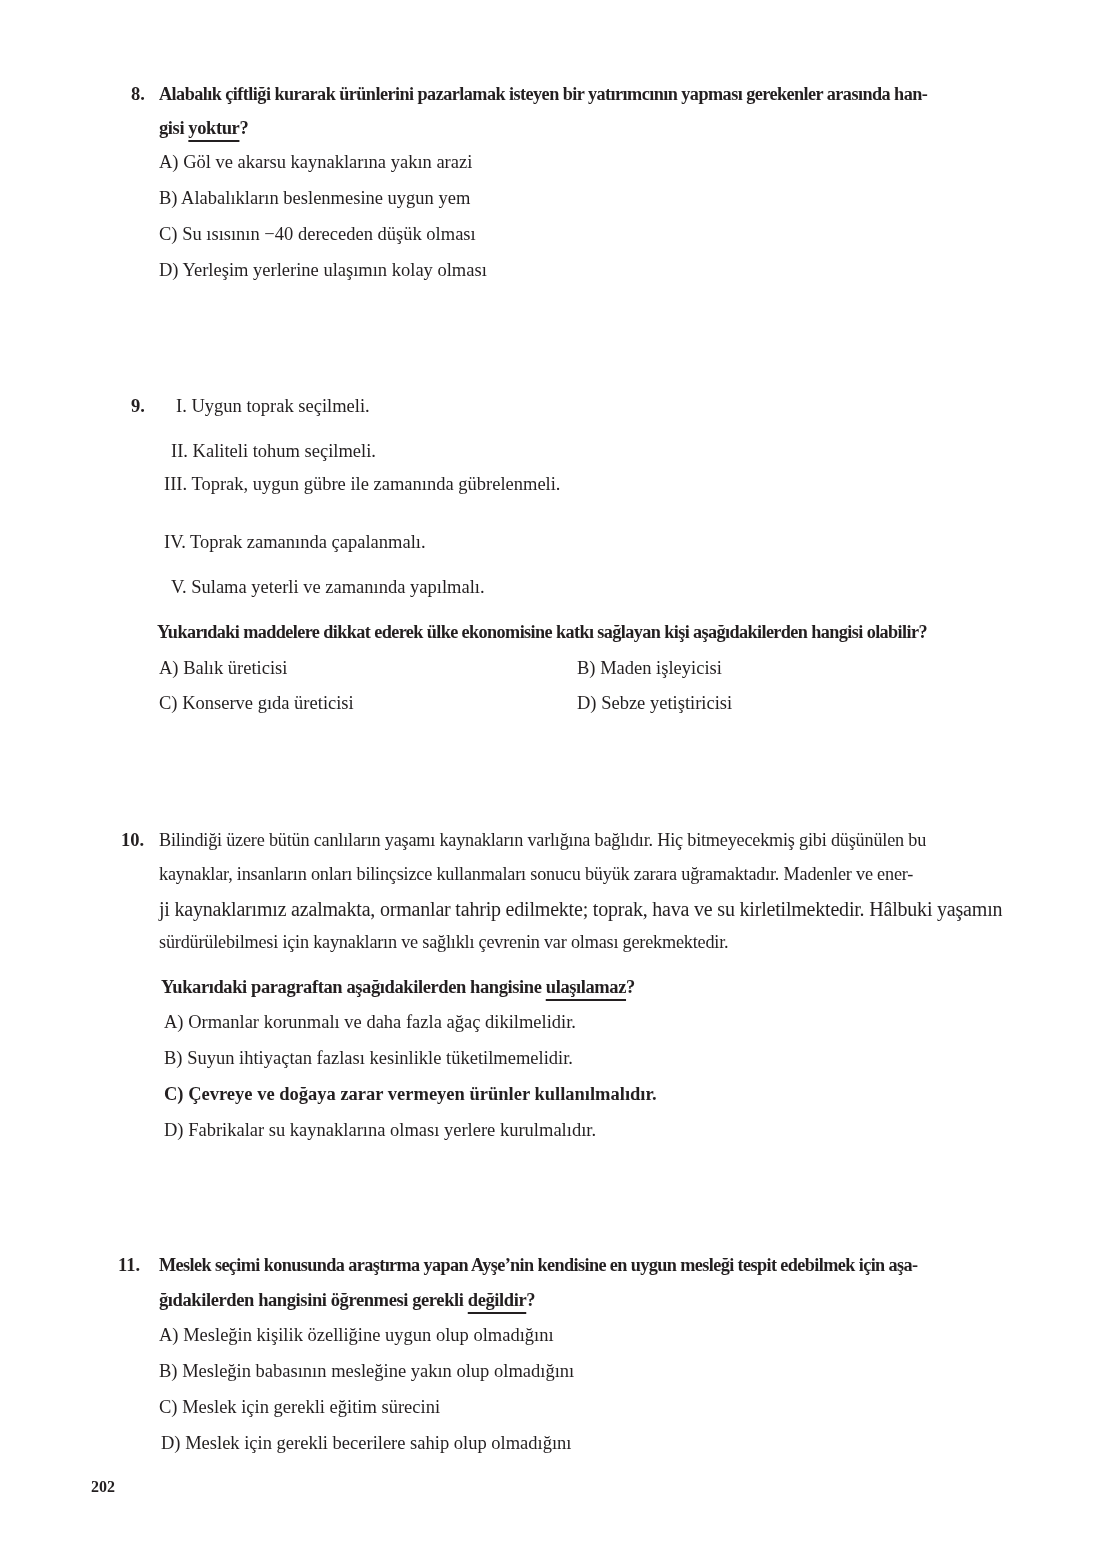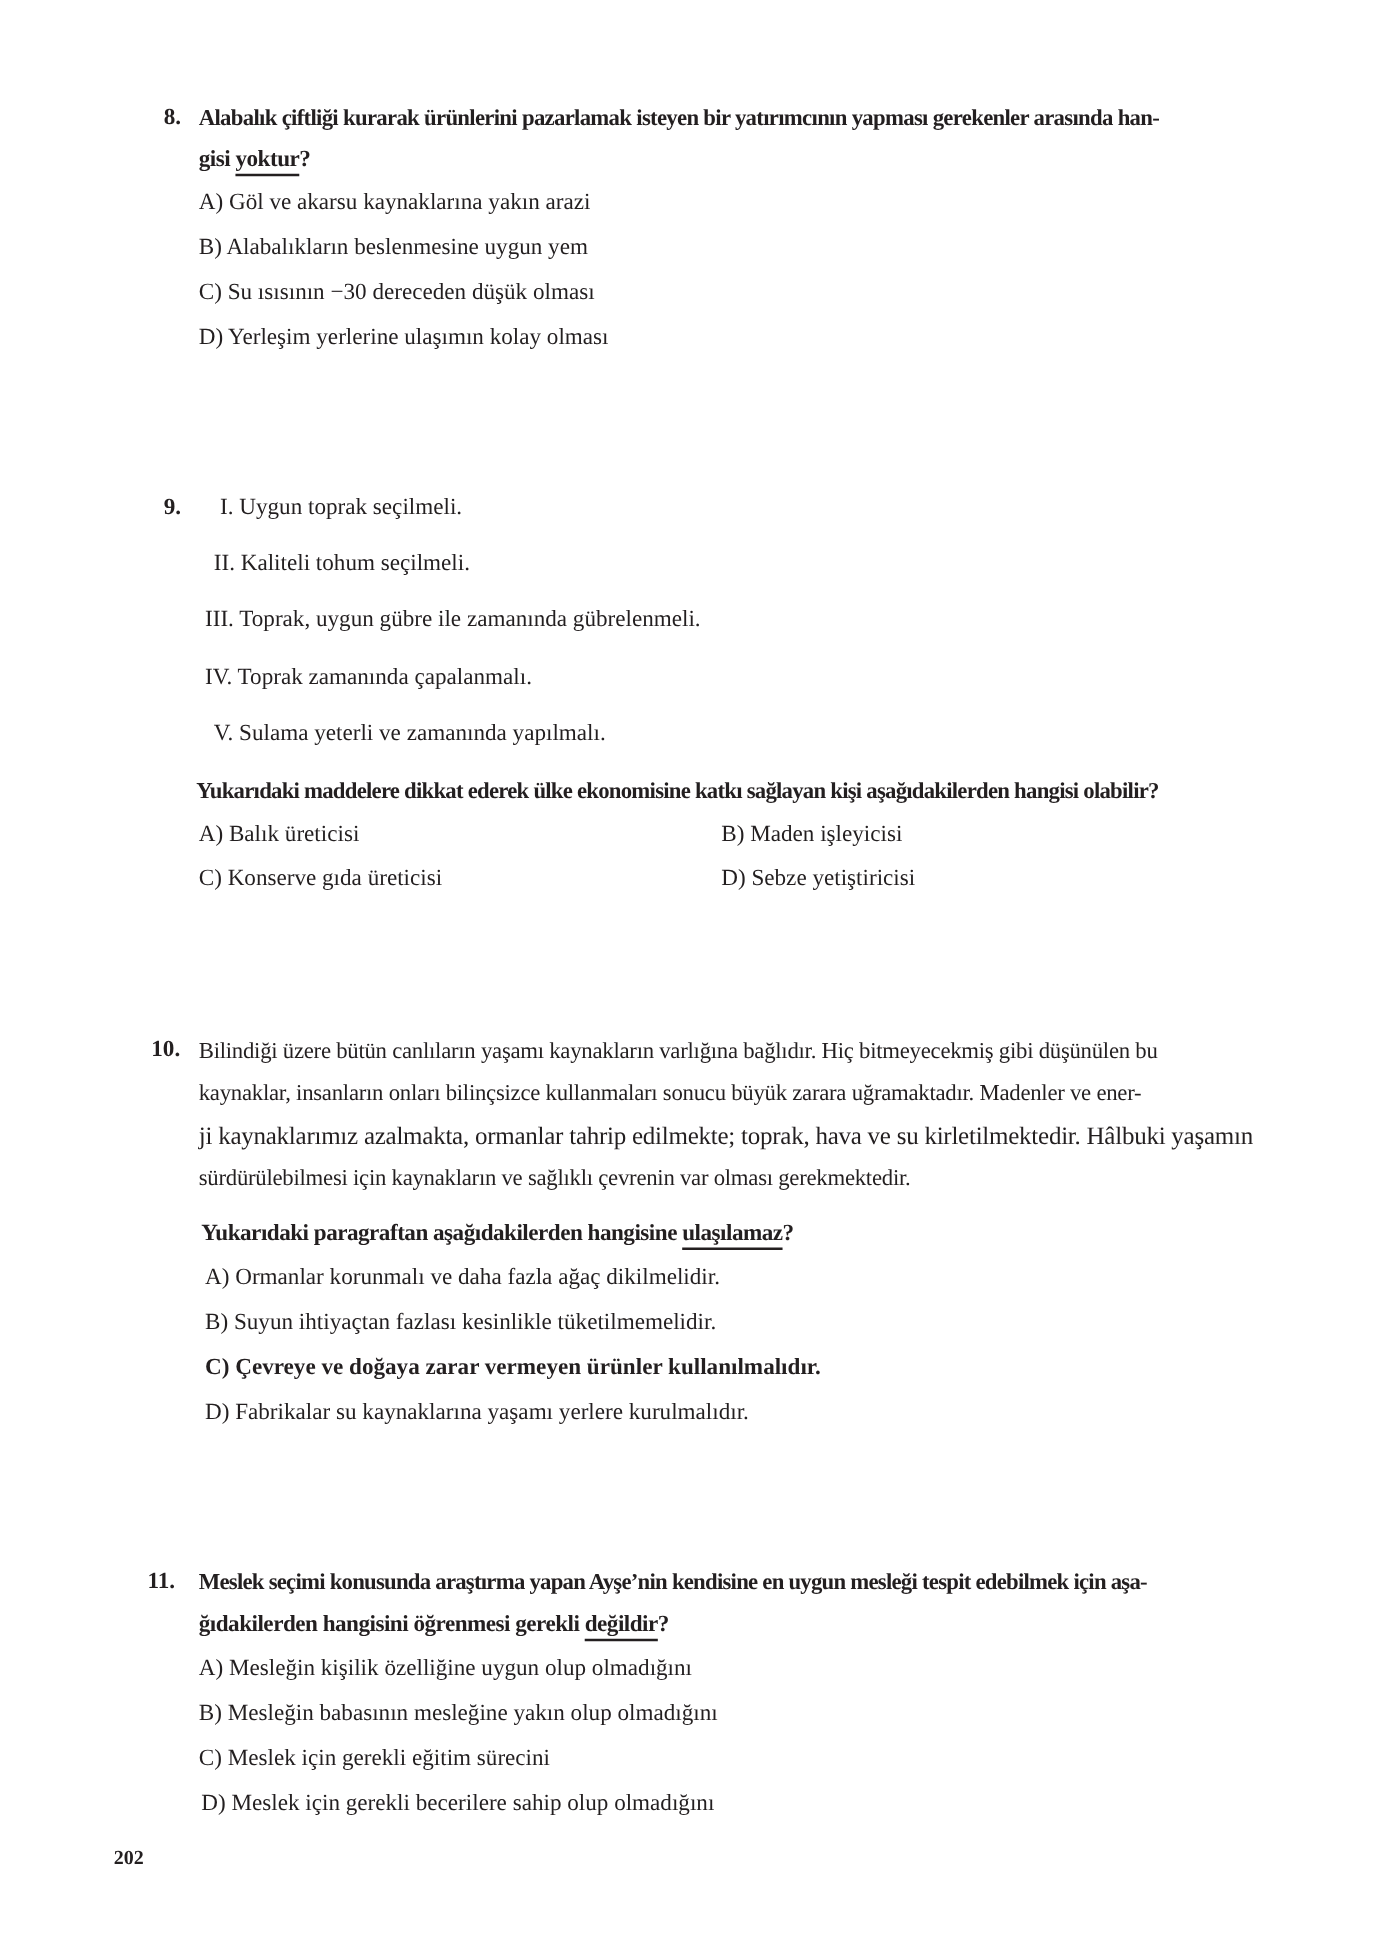--- a/index.html
+++ b/index.html
@@ -15,49 +15,49 @@
 </style>
 </head>
 <body>
 
 <div>
   <span class="abs num" style="left:131px;top:84px;">8.</span>
   <span class="abs b" style="left:159px;top:84px;font-size:18.2px;letter-spacing:-0.55px;">Alabalık çiftliği kurarak ürünlerini pazarlamak isteyen bir yatırımcının yapması gerekenler arasında han-</span>
   <span class="abs b" style="left:159px;top:118px;"><span>gisi </span><span class="u">yoktur</span><span>?</span></span>
   <span class="abs" style="left:159px;top:152px;">A) Göl ve akarsu kaynaklarına yakın arazi</span>
   <span class="abs" style="left:159px;top:188px;">B) Alabalıkların beslenmesine uygun yem</span>
-  <span class="abs" style="left:159px;top:224px;">C) Su ısısının −30 dereceden düşük olması</span>
+  <span class="abs" style="left:159px;top:224px;">C) Su ısısının −40 dereceden düşük olması</span>
   <span class="abs" style="left:159px;top:260px;">D) Yerleşim yerlerine ulaşımın kolay olması</span>
 </div>
 
 <div>
   <span class="abs num" style="left:131px;top:396px;">9.</span>
   <span class="abs" style="left:176px;top:396px;">I. Uygun toprak seçilmeli.</span>
   <span class="abs" style="left:171px;top:441px;">II. Kaliteli tohum seçilmeli.</span>
-  <span class="abs" style="left:164px;top:486px;">III. Toprak, uygun gübre ile zamanında gübrelenmeli.</span>
+  <span class="abs" style="left:164px;top:474px;">III. Toprak, uygun gübre ile zamanında gübrelenmeli.</span>
   <span class="abs" style="left:164px;top:532px;">IV. Toprak zamanında çapalanmalı.</span>
   <span class="abs" style="left:171px;top:577px;">V. Sulama yeterli ve zamanında yapılmalı.</span>
   <span class="abs b" style="left:157px;top:622px;font-size:18.2px;letter-spacing:-0.6px;">Yukarıdaki maddelere dikkat ederek ülke ekonomisine katkı sağlayan kişi aşağıdakilerden hangisi olabilir?</span>
   <span class="abs" style="left:159px;top:658px;">A) Balık üreticisi</span>
   <span class="abs" style="left:577px;top:658px;">B) Maden işleyicisi</span>
   <span class="abs" style="left:159px;top:693px;">C) Konserve gıda üreticisi</span>
   <span class="abs" style="left:577px;top:693px;">D) Sebze yetiştiricisi</span>
 </div>
 
 <div>
   <span class="abs num" style="left:121px;top:830px;">10.</span>
   <span class="abs" style="left:159px;top:830px;font-size:18.2px;letter-spacing:-0.2px;">Bilindiği üzere bütün canlıların yaşamı kaynakların varlığına bağlıdır. Hiç bitmeyecekmiş gibi düşünülen bu</span>
   <span class="abs" style="left:159px;top:864px;font-size:18.2px;letter-spacing:-0.2px;">kaynaklar, insanların onları bilinçsizce kullanmaları sonucu büyük zarara uğramaktadır. Madenler ve ener-</span>
   <span class="abs" style="left:159px;top:898px;font-size:20px;letter-spacing:-0.2px;">ji kaynaklarımız azalmakta, ormanlar tahrip edilmekte; toprak, hava ve su kirletilmektedir. Hâlbuki yaşamın</span>
   <span class="abs" style="left:159px;top:932px;font-size:18.2px;letter-spacing:-0.2px;">sürdürülebilmesi için kaynakların ve sağlıklı çevrenin var olması gerekmektedir.</span>
   <span class="abs b" style="left:161px;top:977px;"><span>Yukarıdaki paragraftan aşağıdakilerden hangisine </span><span class="u">ulaşılamaz</span><span>?</span></span>
   <span class="abs" style="left:164px;top:1012px;">A) Ormanlar korunmalı ve daha fazla ağaç dikilmelidir.</span>
   <span class="abs" style="left:164px;top:1048px;">B) Suyun ihtiyaçtan fazlası kesinlikle tüketilmemelidir.</span>
   <span class="abs" style="left:164px;top:1084px;font-weight:bold;">C) Çevreye ve doğaya zarar vermeyen ürünler kullanılmalıdır.</span>
-  <span class="abs" style="left:164px;top:1120px;">D) Fabrikalar su kaynaklarına yaşamı yerlere kurulmalıdır.</span>
+  <span class="abs" style="left:164px;top:1120px;">D) Fabrikalar su kaynaklarına olması yerlere kurulmalıdır.</span>
 </div>
 
 <div>
   <span class="abs num" style="left:118px;top:1255px;">11.</span>
   <span class="abs b" style="left:159px;top:1255px;font-size:18.2px;letter-spacing:-0.6px;">Meslek seçimi konusunda araştırma yapan Ayşe’nin kendisine en uygun mesleği tespit edebilmek için aşa-</span>
   <span class="abs b" style="left:159px;top:1290px;"><span>ğıdakilerden hangisini öğrenmesi gerekli </span><span class="u">değildir</span><span>?</span></span>
   <span class="abs" style="left:159px;top:1325px;">A) Mesleğin kişilik özelliğine uygun olup olmadığını</span>
   <span class="abs" style="left:159px;top:1361px;">B) Mesleğin babasının mesleğine yakın olup olmadığını</span>
   <span class="abs" style="left:159px;top:1397px;">C) Meslek için gerekli eğitim sürecini</span>
   <span class="abs" style="left:161px;top:1433px;">D) Meslek için gerekli becerilere sahip olup olmadığını</span>

